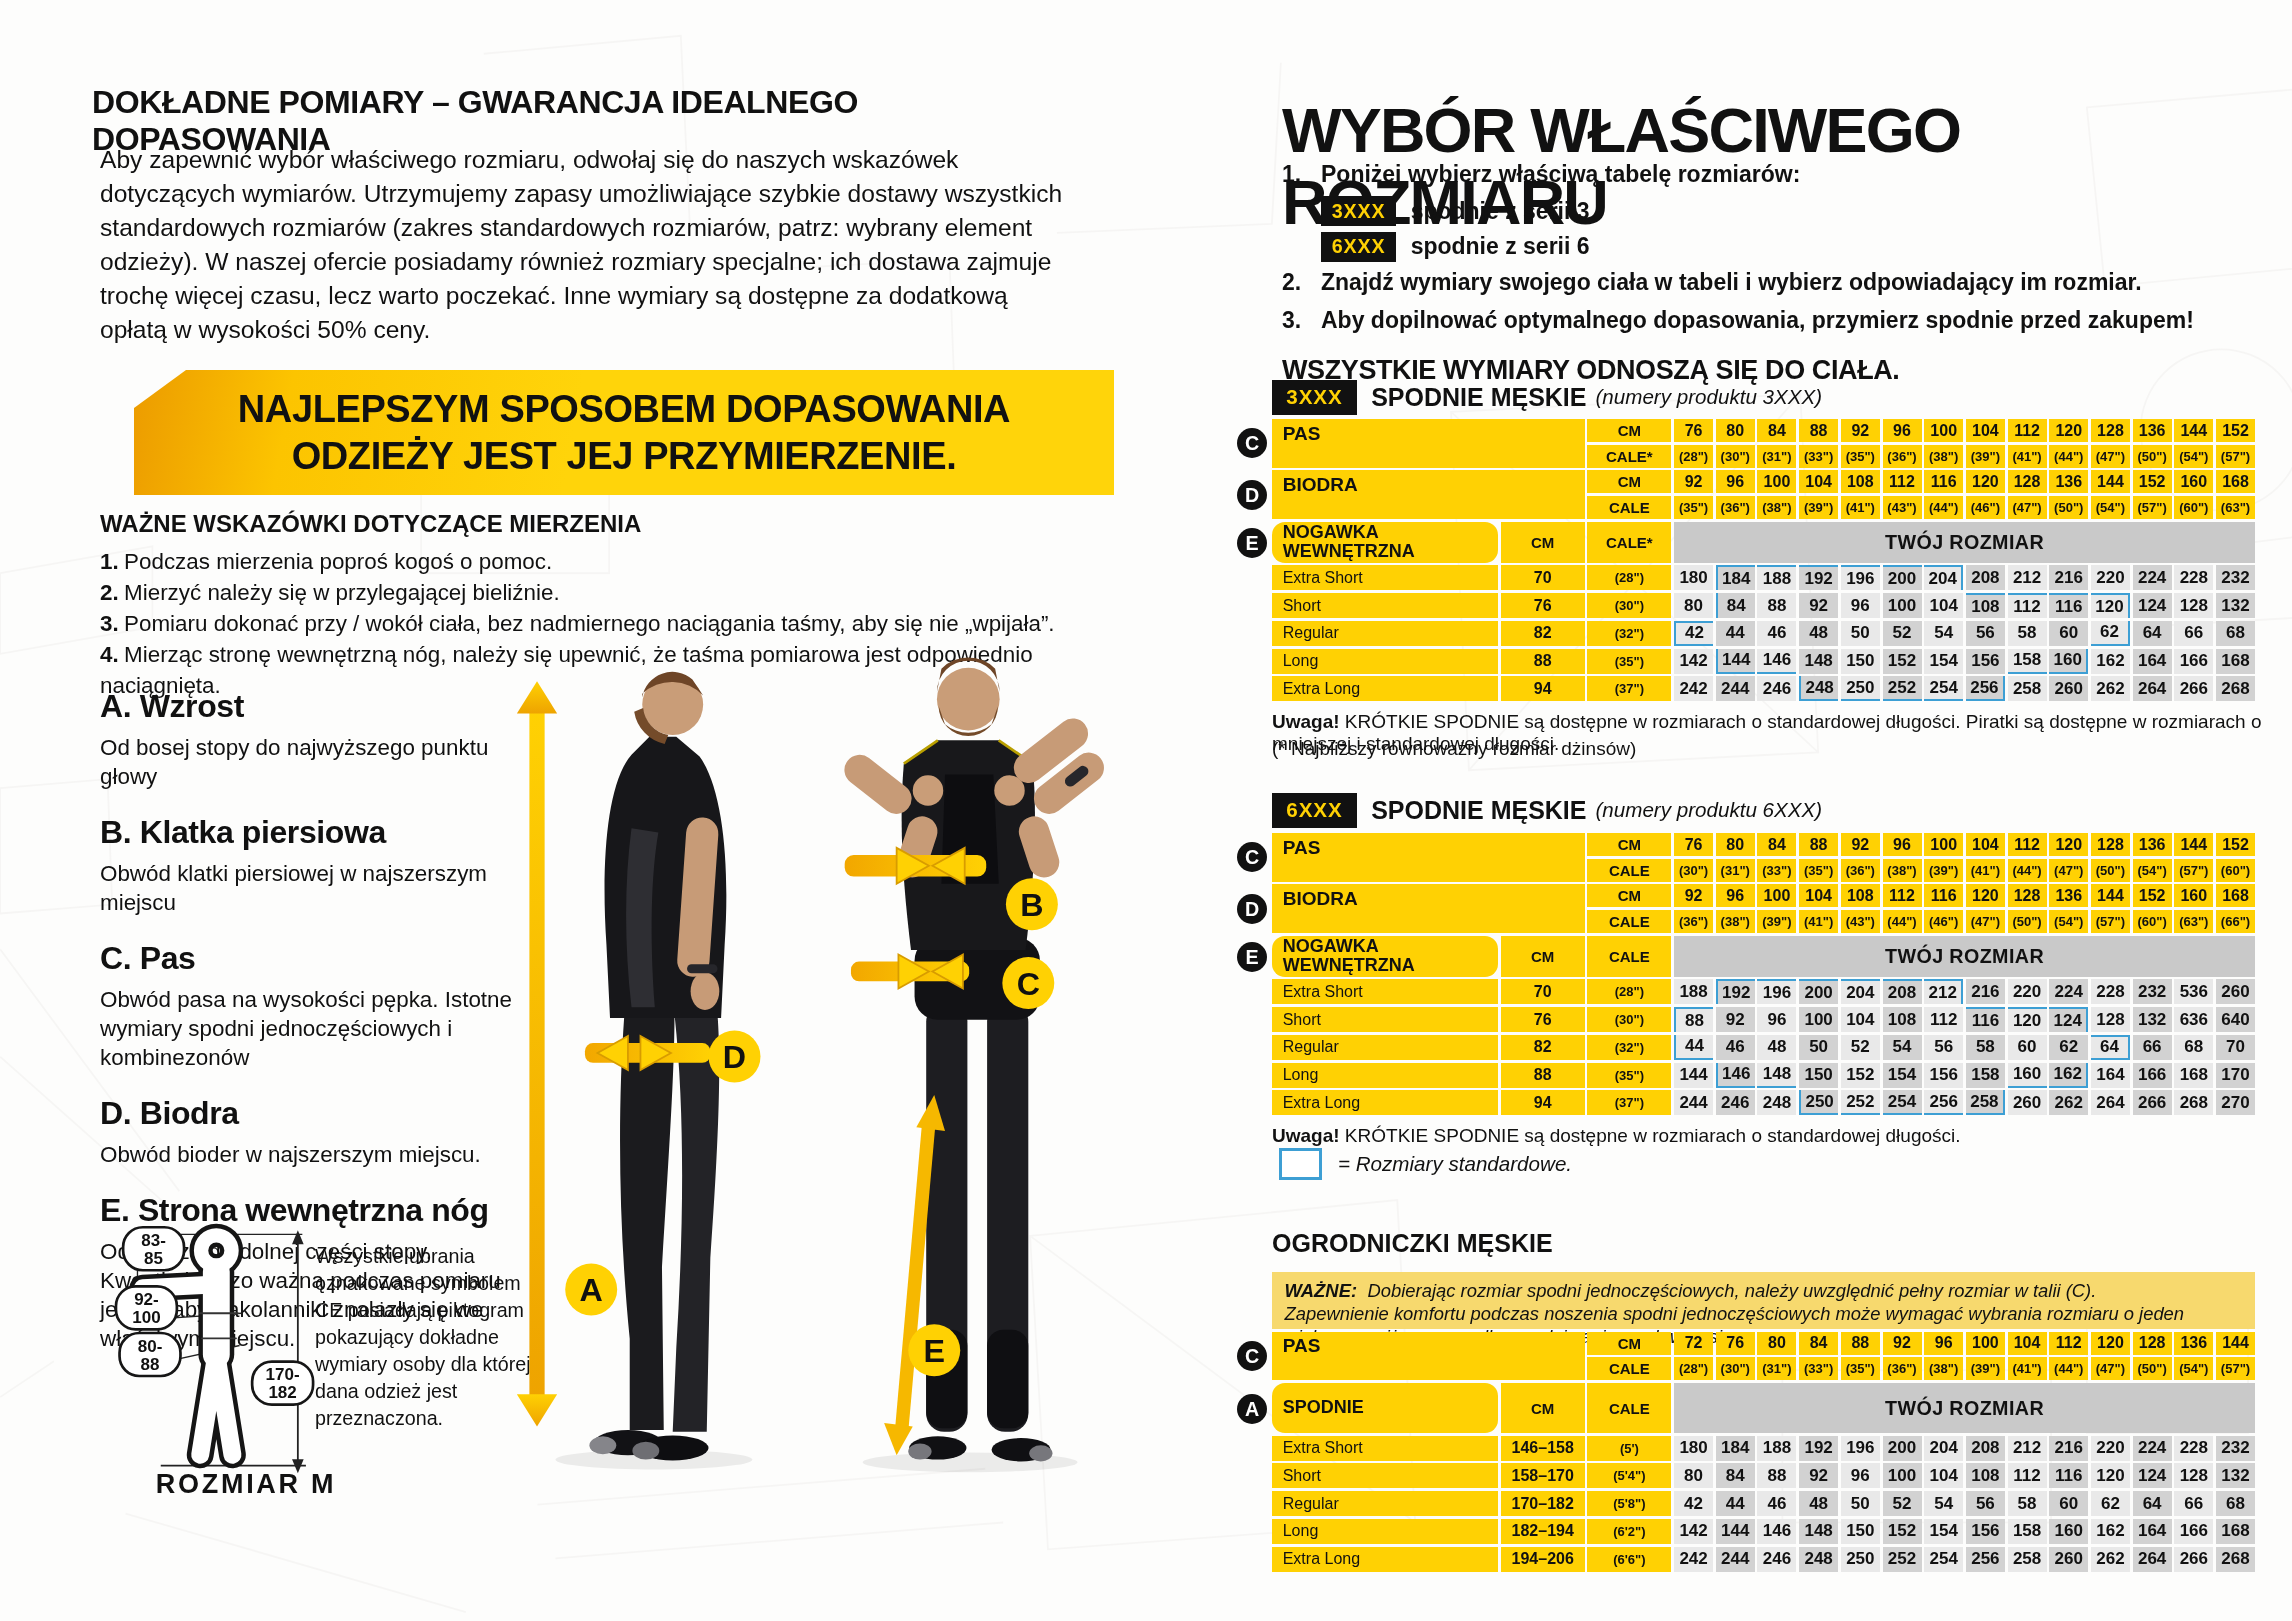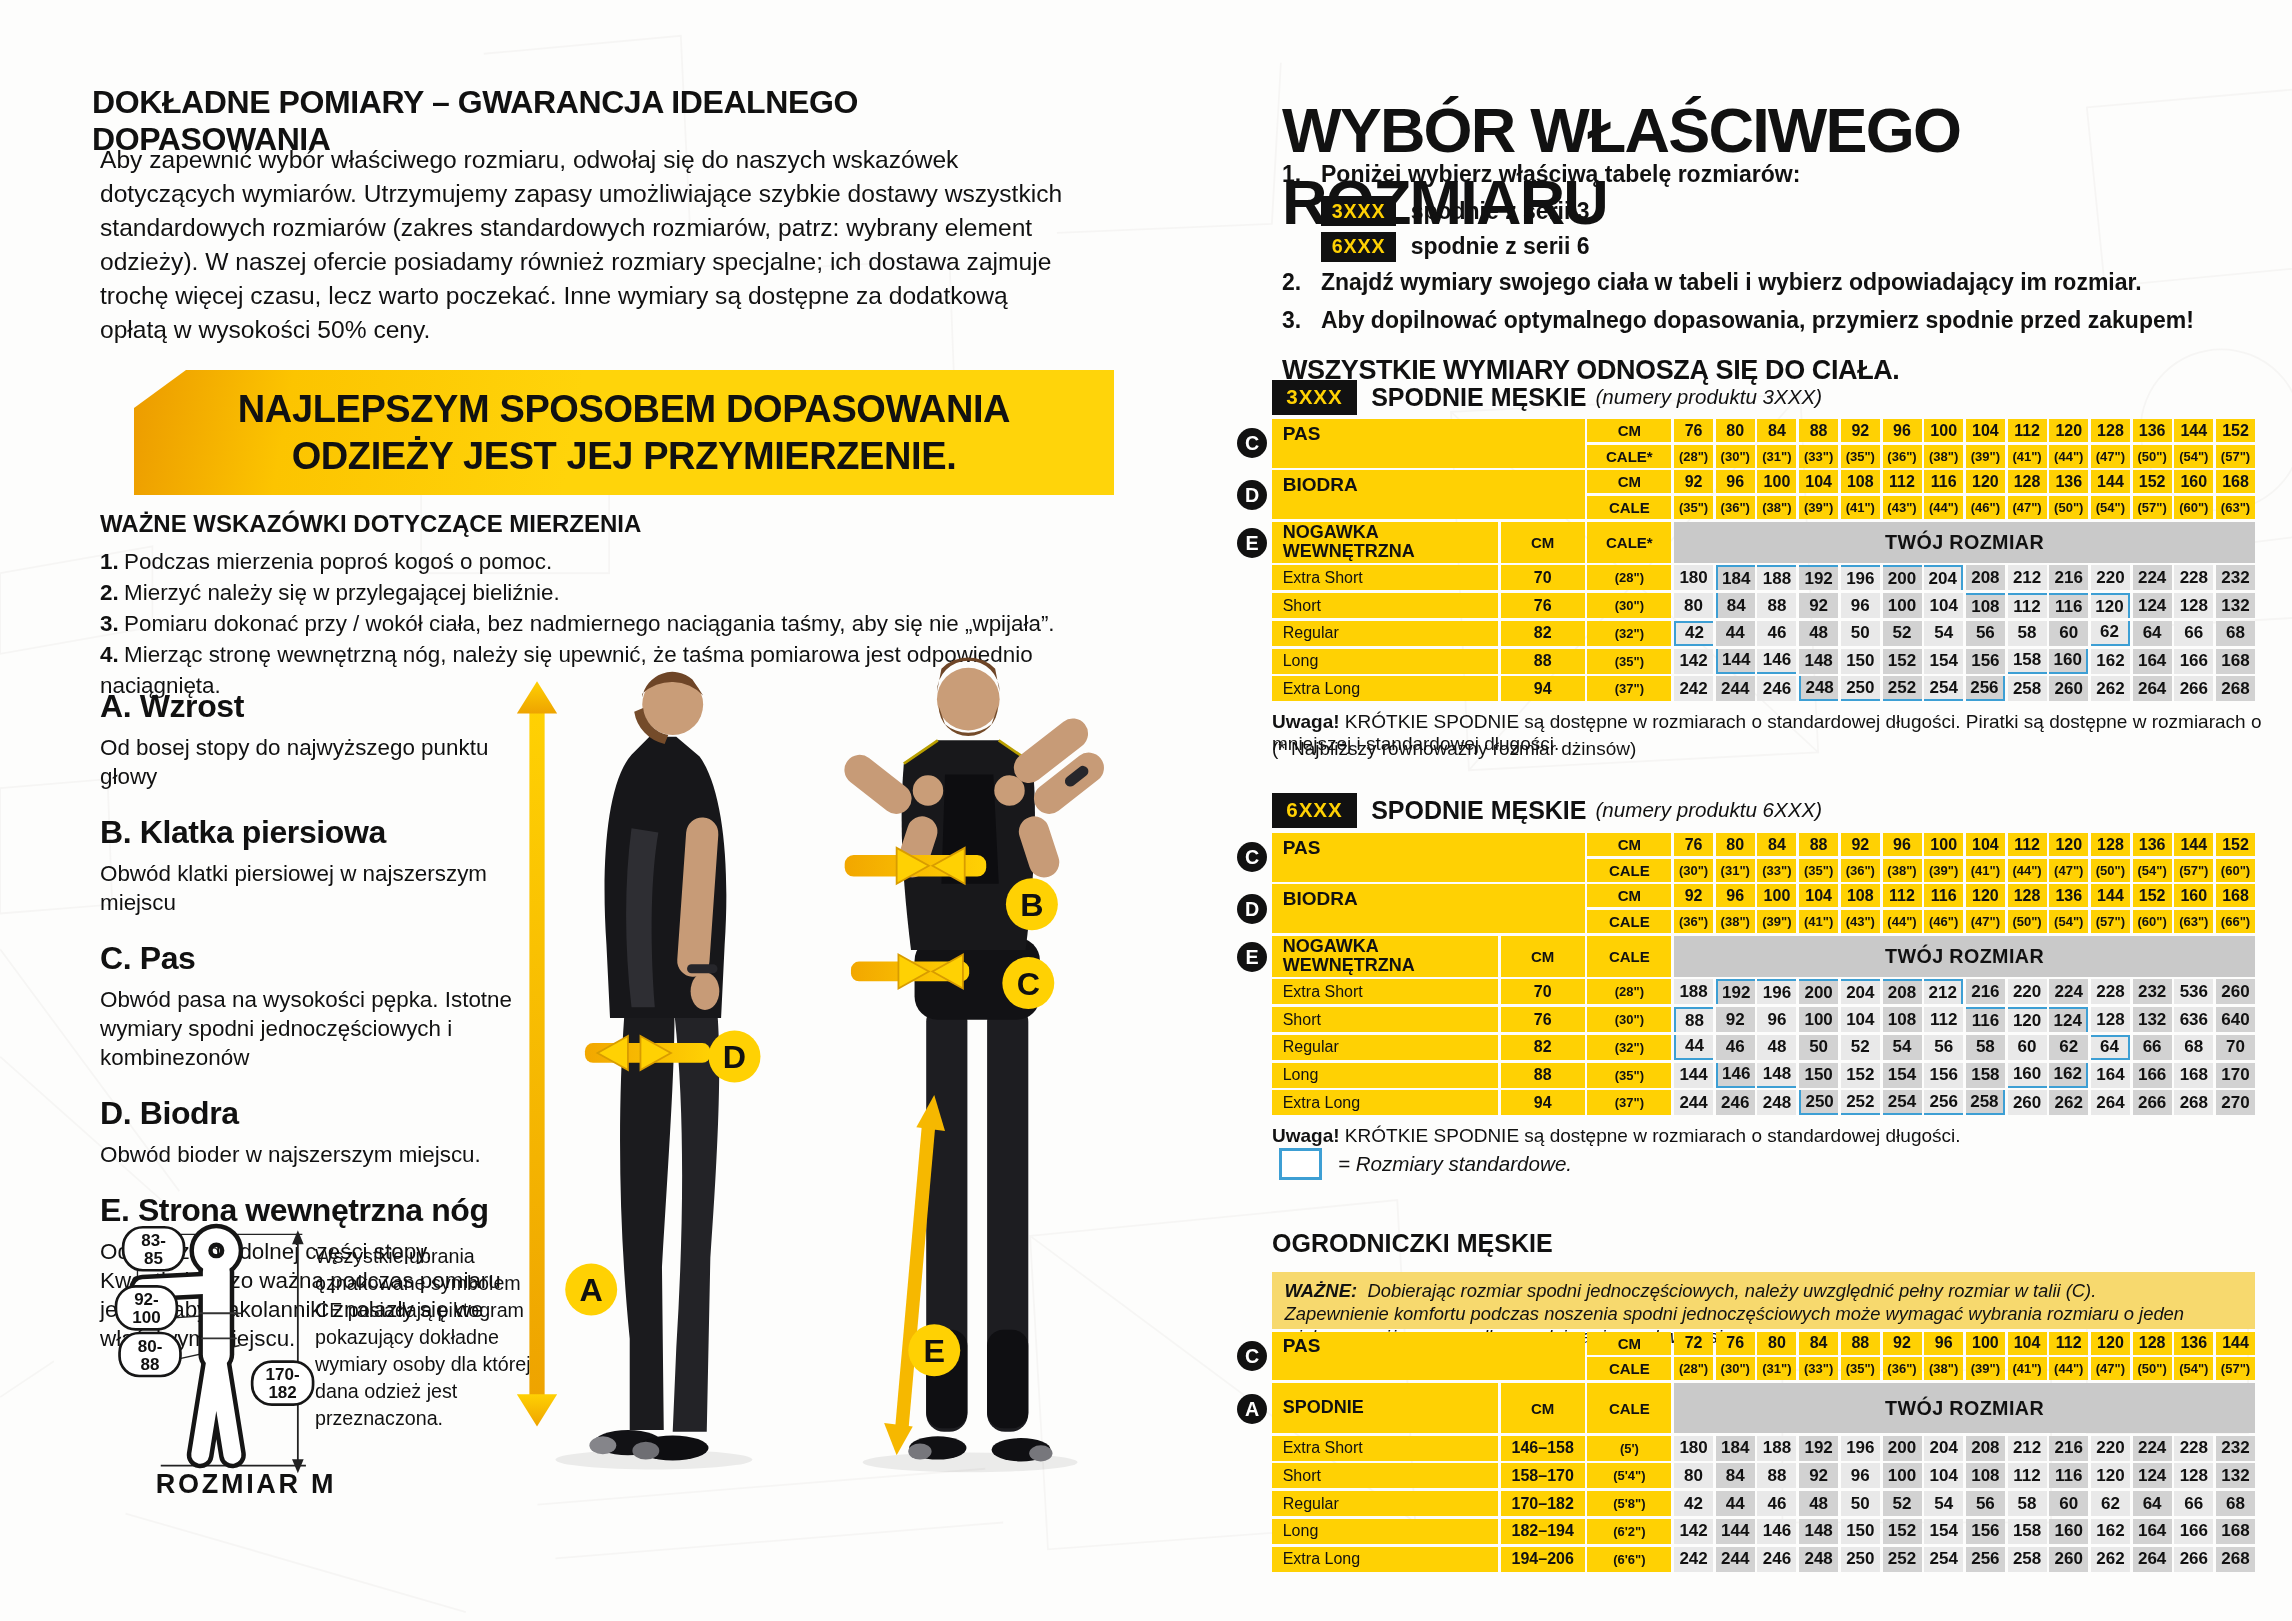--- a/index.html
+++ b/index.html
@@ -44,21 +44,21 @@
 
   .tbl-title{position:absolute;display:flex;align-items:center;}
   .tbl-badge{background:#111;color:#ffd103;font-size:20.6px;font-weight:700;padding:5.4px 14.3px;letter-spacing:0.9px;margin-right:14.3px;}
   .tbl-name{font-size:25px;font-weight:900;margin-right:9px;}
   .tbl-sub{font-size:20.6px;font-style:italic;font-weight:500;}
 
   .tbl{display:grid;gap:2.7px;position:absolute;}
   .cell{display:flex;align-items:center;justify-content:center;font-weight:700;}
   .c-yellow{background:#ffd103;}
   .c-label{justify-content:flex-start;padding-left:10.7px;font-size:19px;font-weight:900;align-items:flex-start;padding-top:3.6px;}
-  .c-leglabel{justify-content:flex-start;padding-left:10.7px;font-size:18px;font-weight:900;line-height:19.7px;text-align:left;}
+  .c-leglabel{justify-content:flex-start;padding-left:10.7px;font-size:18px;font-weight:900;line-height:19.7px;text-align:left;border-radius:13px;}
   .c-unit{font-size:15px;font-weight:900;}
   .c-hval{font-size:16px;}
   .c-hcale{font-size:13px;}
   .c-name{justify-content:flex-start;padding-left:10.7px;font-size:16px;font-weight:500;}
   .c-band{background:#c9c9c9;font-size:19.7px;font-weight:900;letter-spacing:0.4px;}
   .c-val{font-size:17px;}
   .c-wazne{background:#f7d96e;justify-content:flex-start;align-items:flex-start;flex-direction:column;padding:7.2px 12.5px;font-size:18.4px;font-style:italic;font-weight:500;line-height:23px;}
   .c-wazne b{font-style:italic;margin-right:5.4px;}
 
   .row-badge{position:absolute;width:30px;height:30px;border-radius:50%;background:#111;color:#fff;

